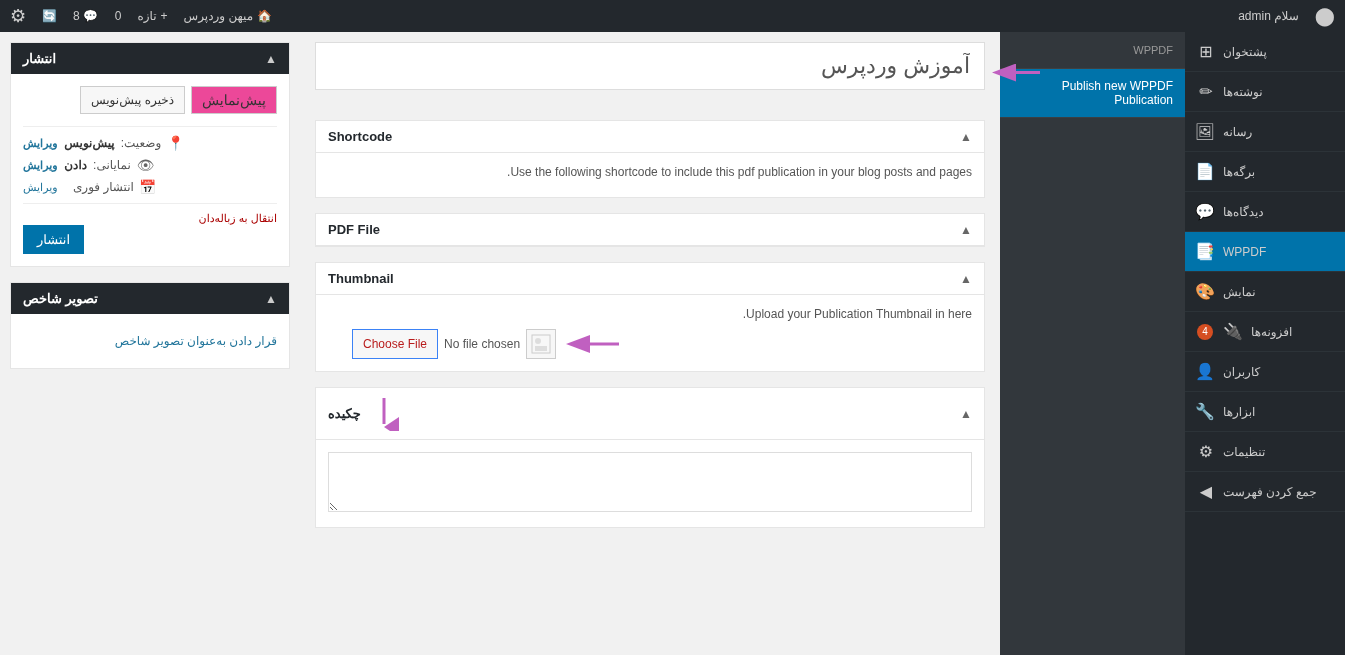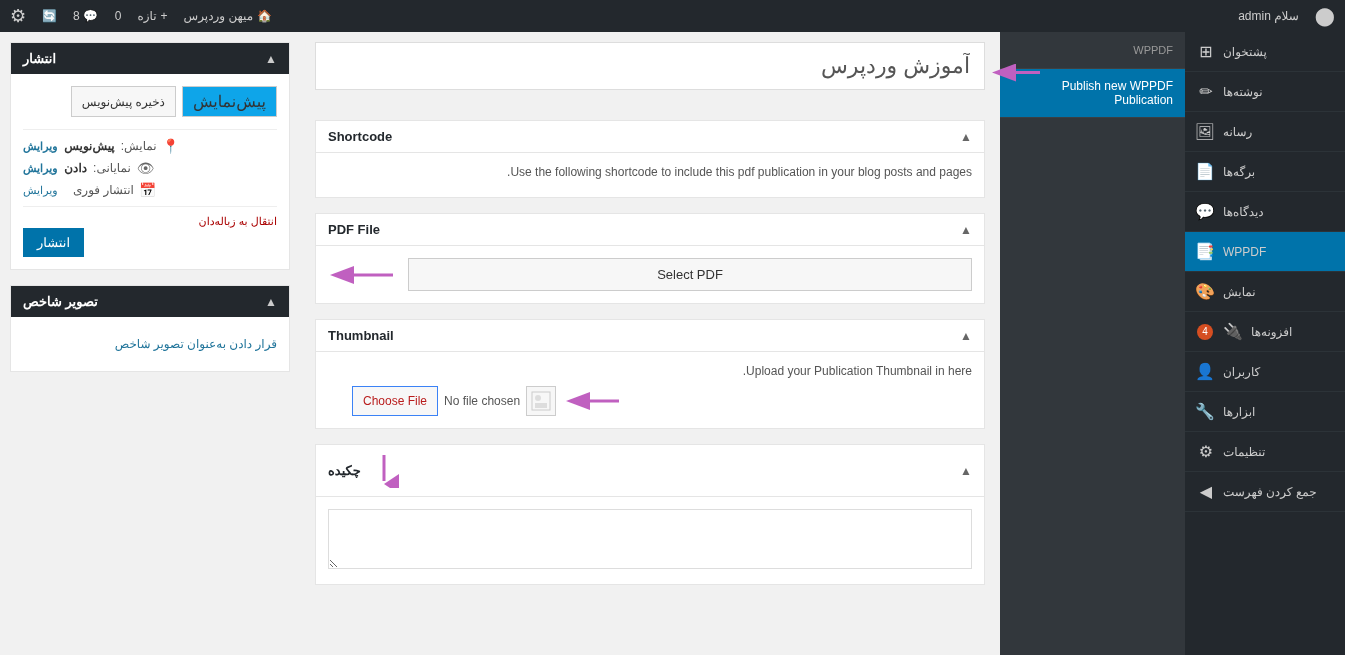--- a/index.html
+++ b/index.html
@@ -224,24 +224,24 @@
     .side-postbox-content {
       padding: 12px;
     }
     .side-actions {
       display: flex;
       gap: 6px;
       margin-bottom: 12px;
     }
     .preview-btn {
       padding: 5px 10px;
-      background: #0ea5e9;
+      background: #ec4899;
       border: 1px solid #ccc;
       cursor: pointer;
-      font-size: 16px;
+      font-size: 14px;
       color: #333;
     }
     .save-draft-btn {
       padding: 5px 10px;
       background: #f7f7f7;
       border: 1px solid #ccc;
       cursor: pointer;
       font-size: 12px;
       color: #333;
     }
@@ -419,36 +419,20 @@
         <div class="postbox-content rtl-content">
           <p class="shortcode-desc">Use the following shortcode to include this pdf publication in your blog posts and pages.</p>
         </div>
       </div>
 
       <div class="postbox">
         <div class="postbox-header">
           <span class="collapse-tri">▲</span>
           <span class="postbox-title">PDF File</span>
         </div>
-        <div class="postbox-content" style="position:relative;">
-
-          <div style="display:flex; align-items:center; gap:10px;">
-            <svg width="70" height="30" viewBox="0 0 70 30">
-              <defs>
-                <marker id="arrowhead2" markerWidth="8" markerHeight="6" refX="6" refY="3" orient="auto">
-                  <polygon points="0 0, 8 3, 0 6" fill="#c060c0"></polygon>
-                </marker>
-              </defs>
-              <line x1="65" y1="15" x2="8" y2="15" stroke="#c060c0" stroke-width="3" marker-end="url(#arrowhead2)"></line>
-            </svg>
-            <button class="pdf-select-btn" style="flex:1;">
-              <span>Select PDF</span>
-            </button>
-          </div>
-        </div>
       </div>
 
       <div class="postbox">
         <div class="postbox-header">
           <span class="collapse-tri">▲</span>
           <span class="postbox-title">Thumbnail</span>
         </div>
         <div class="postbox-content rtl-content">
           <p class="thumbnail-upload-desc">Upload your Publication Thumbnail in here.</p>
           <div style="display:flex; align-items:center; justify-content:flex-end; gap:8px;">
@@ -515,21 +499,21 @@
             <button class="preview-btn">
               <span>پیش‌نمایش</span>
             </button>
             <button class="save-draft-btn">
               <span>ذخیره پیش‌نویس</span>
             </button>
           </div>
           <hr style="border:none; border-top:1px solid #eee; margin-bottom:8px;">
           <div class="status-row">
             <span class="status-icon">📍</span>
-            <span class="status-label">نمایش:</span>
+            <span class="status-label">وضعیت:</span>
             <span style="font-weight:bold; color:#333;">
               <span>پیش‌نویس</span>
               &nbsp;<a href="#" style="color:#21759b; font-size:11px; text-decoration:none;">ویرایش</a>
             </span>
           </div>
           <div class="status-row">
             <span class="status-icon">👁</span>
             <span class="status-label">نمایانی:</span>
             <span style="font-weight:bold; color:#333;">
               <span>دادن</span>

